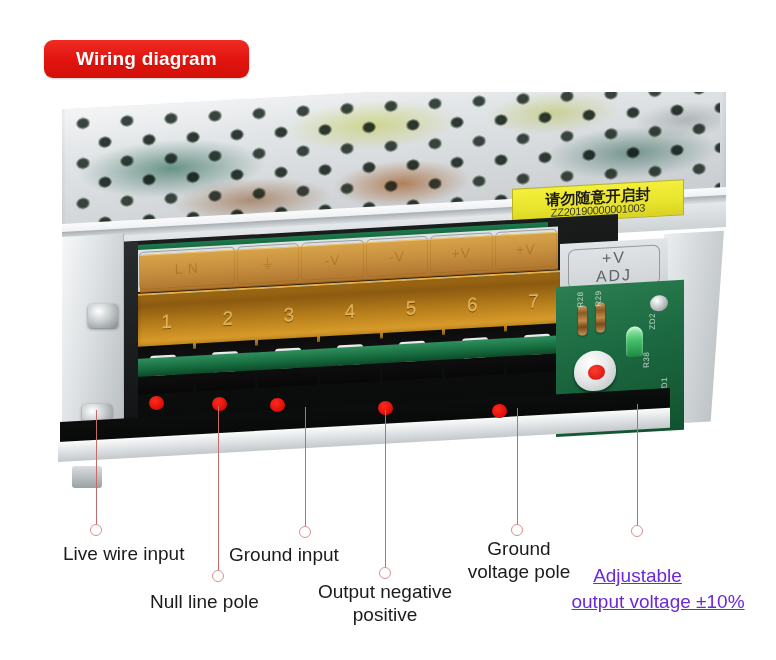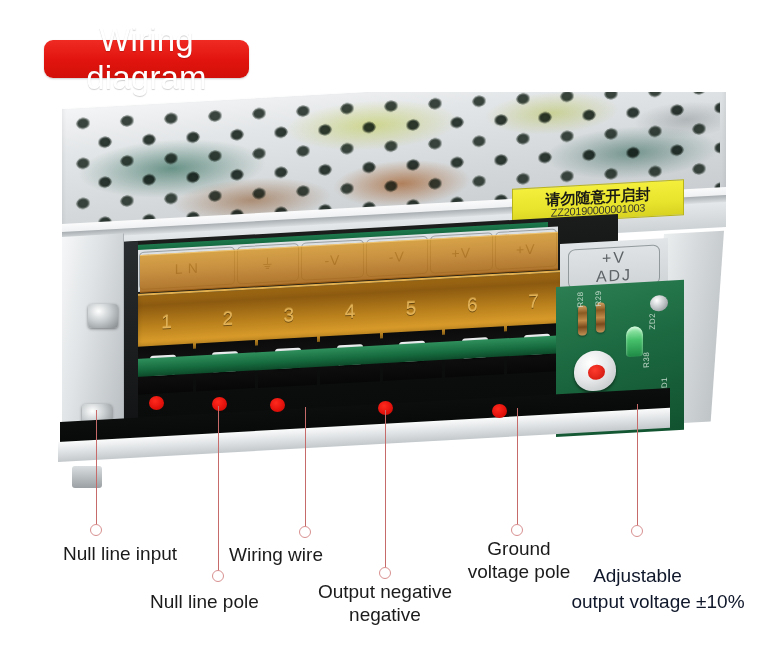--- a/index.html
+++ b/index.html
@@ -22,23 +22,23 @@
     position: absolute;
     left: 44px; top: 40px;
     width: 205px; height: 38px;
     background: linear-gradient(180deg,#ef2b24 0%, #e2140f 52%, #d21009 100%);
     border-radius: 9px;
     box-shadow: 0 1px 2px rgba(0,0,0,.20);
     display: flex; align-items: center; justify-content: center;
   }
   #title-badge span {
     color: #ffffff;
-    font-size: 33px;
+    font-size: 19px;
     letter-spacing: .2px;
-    font-weight: 400;
+    font-weight: 700;
     text-shadow: 0 1px 1px rgba(0,0,0,.18);
     text-align: center;
   }
 
   
   #photo {
     position: absolute;
     left: 0px; top: 92px;
     width: 776px; height: 425px;
     overflow: hidden;
@@ -396,21 +396,21 @@
 
   
   .cap {
     position: absolute;
     color: #1b1b1b;
     font-size: 19px;
     line-height: 23px;
     white-space: nowrap;
   }
   .cap.center { text-align: center; }
-  .cap.accent { color: #0f172a; }
+  .cap.accent { color: #6d28d9; text-decoration: underline; }
 </style>
 </head>
 <body>
 
 <div id="page">
 
   <div id="title-badge">
     <span>Wiring diagram</span>
   </div>
 
@@ -538,28 +538,28 @@
     <div class="lead" style="left:637px; top:404px; height:122px;"></div>
 
     <div class="circ" style="left:90px;  top:524px;"></div>
     <div class="circ" style="left:212px; top:570px;"></div>
     <div class="circ" style="left:299px; top:526px;"></div>
     <div class="circ" style="left:379px; top:567px;"></div>
     <div class="circ" style="left:511px; top:524px;"></div>
     <div class="circ" style="left:631px; top:525px;"></div>
   </div>
 
-  <div class="cap" style="left:63px;  top:542px;">Null line input</div>
+  <div class="cap" style="left:63px;  top:542px;">Live wire input</div>
 
   <div class="cap" style="left:150px; top:590px;">Null line pole</div>
 
-  <div class="cap" style="left:229px; top:543px;">Wiring wire</div>
+  <div class="cap" style="left:229px; top:543px;">Ground input</div>
 
   <div class="cap center" style="left:305px; top:580px; width:160px;">Output  negative</div>
-  <div class="cap center" style="left:305px; top:603px; width:160px;">negative</div>
+  <div class="cap center" style="left:305px; top:603px; width:160px;">positive</div>
 
   <div class="cap center" style="left:465px; top:537px; width:108px;">Ground</div>
   <div class="cap center" style="left:460px; top:560px; width:118px;">voltage pole</div>
 
 
   <div class="cap center accent" style="left:580px; top:564px; width:115px;">Adjustable</div>
   <div class="cap center accent" style="left:558px; top:590px; width:200px;">output voltage ±10%</div>
 
 </div>
 

